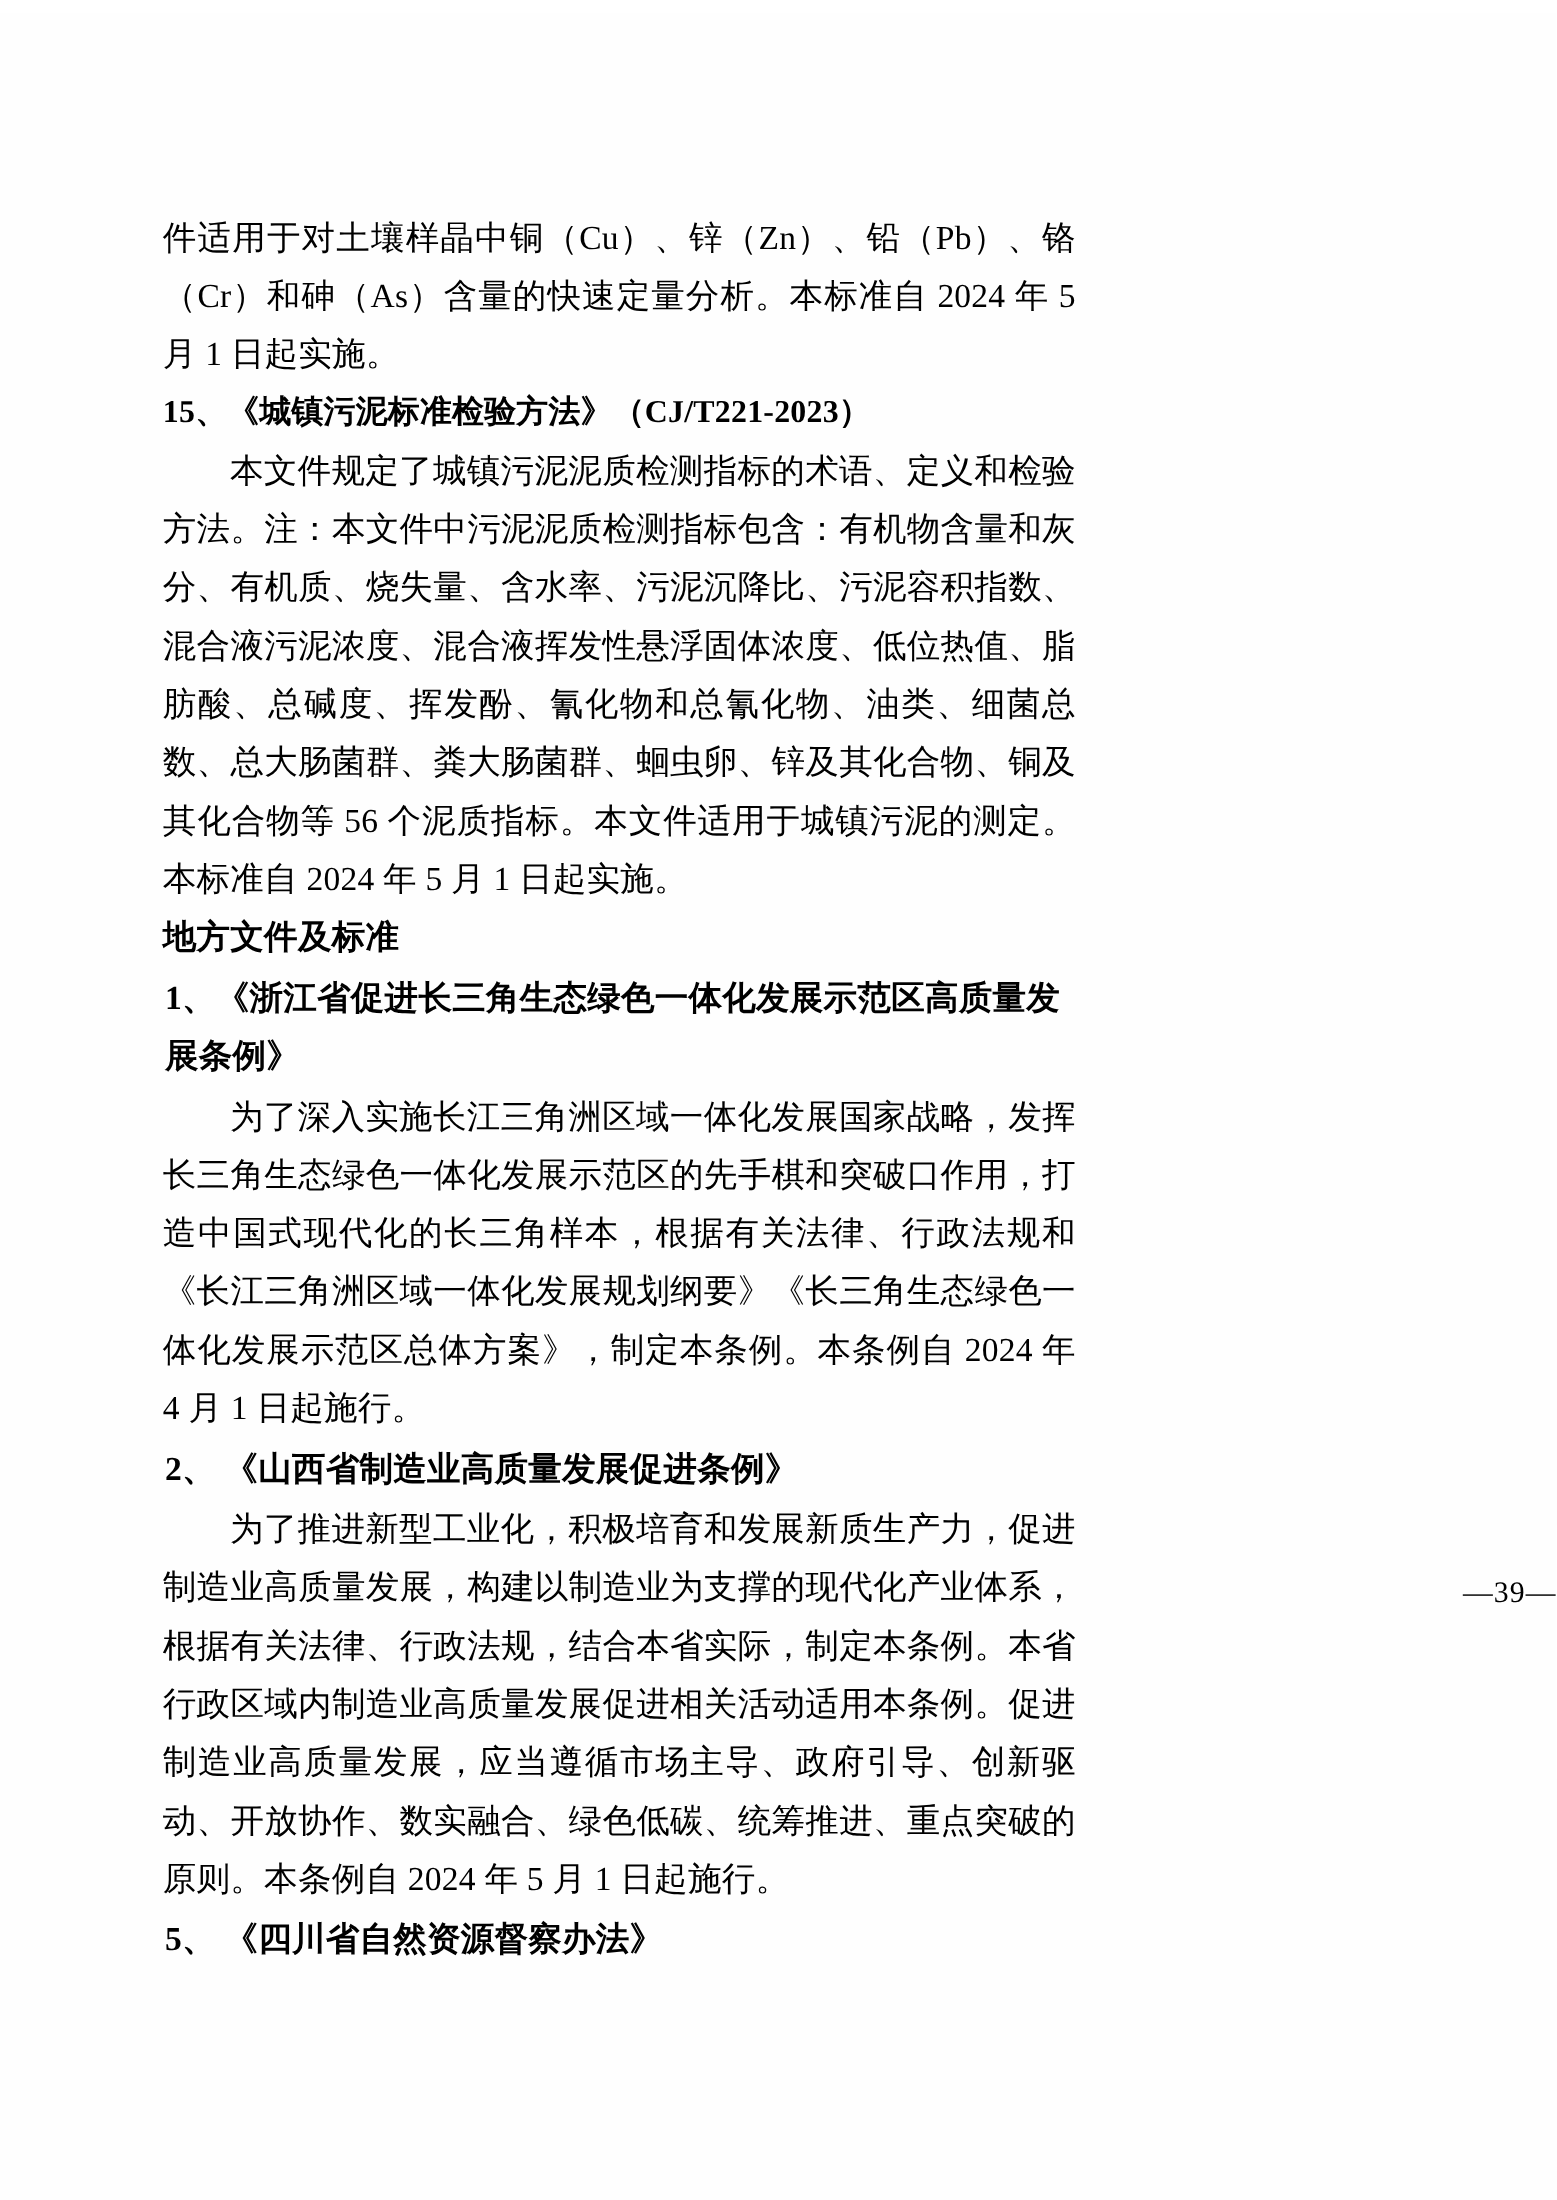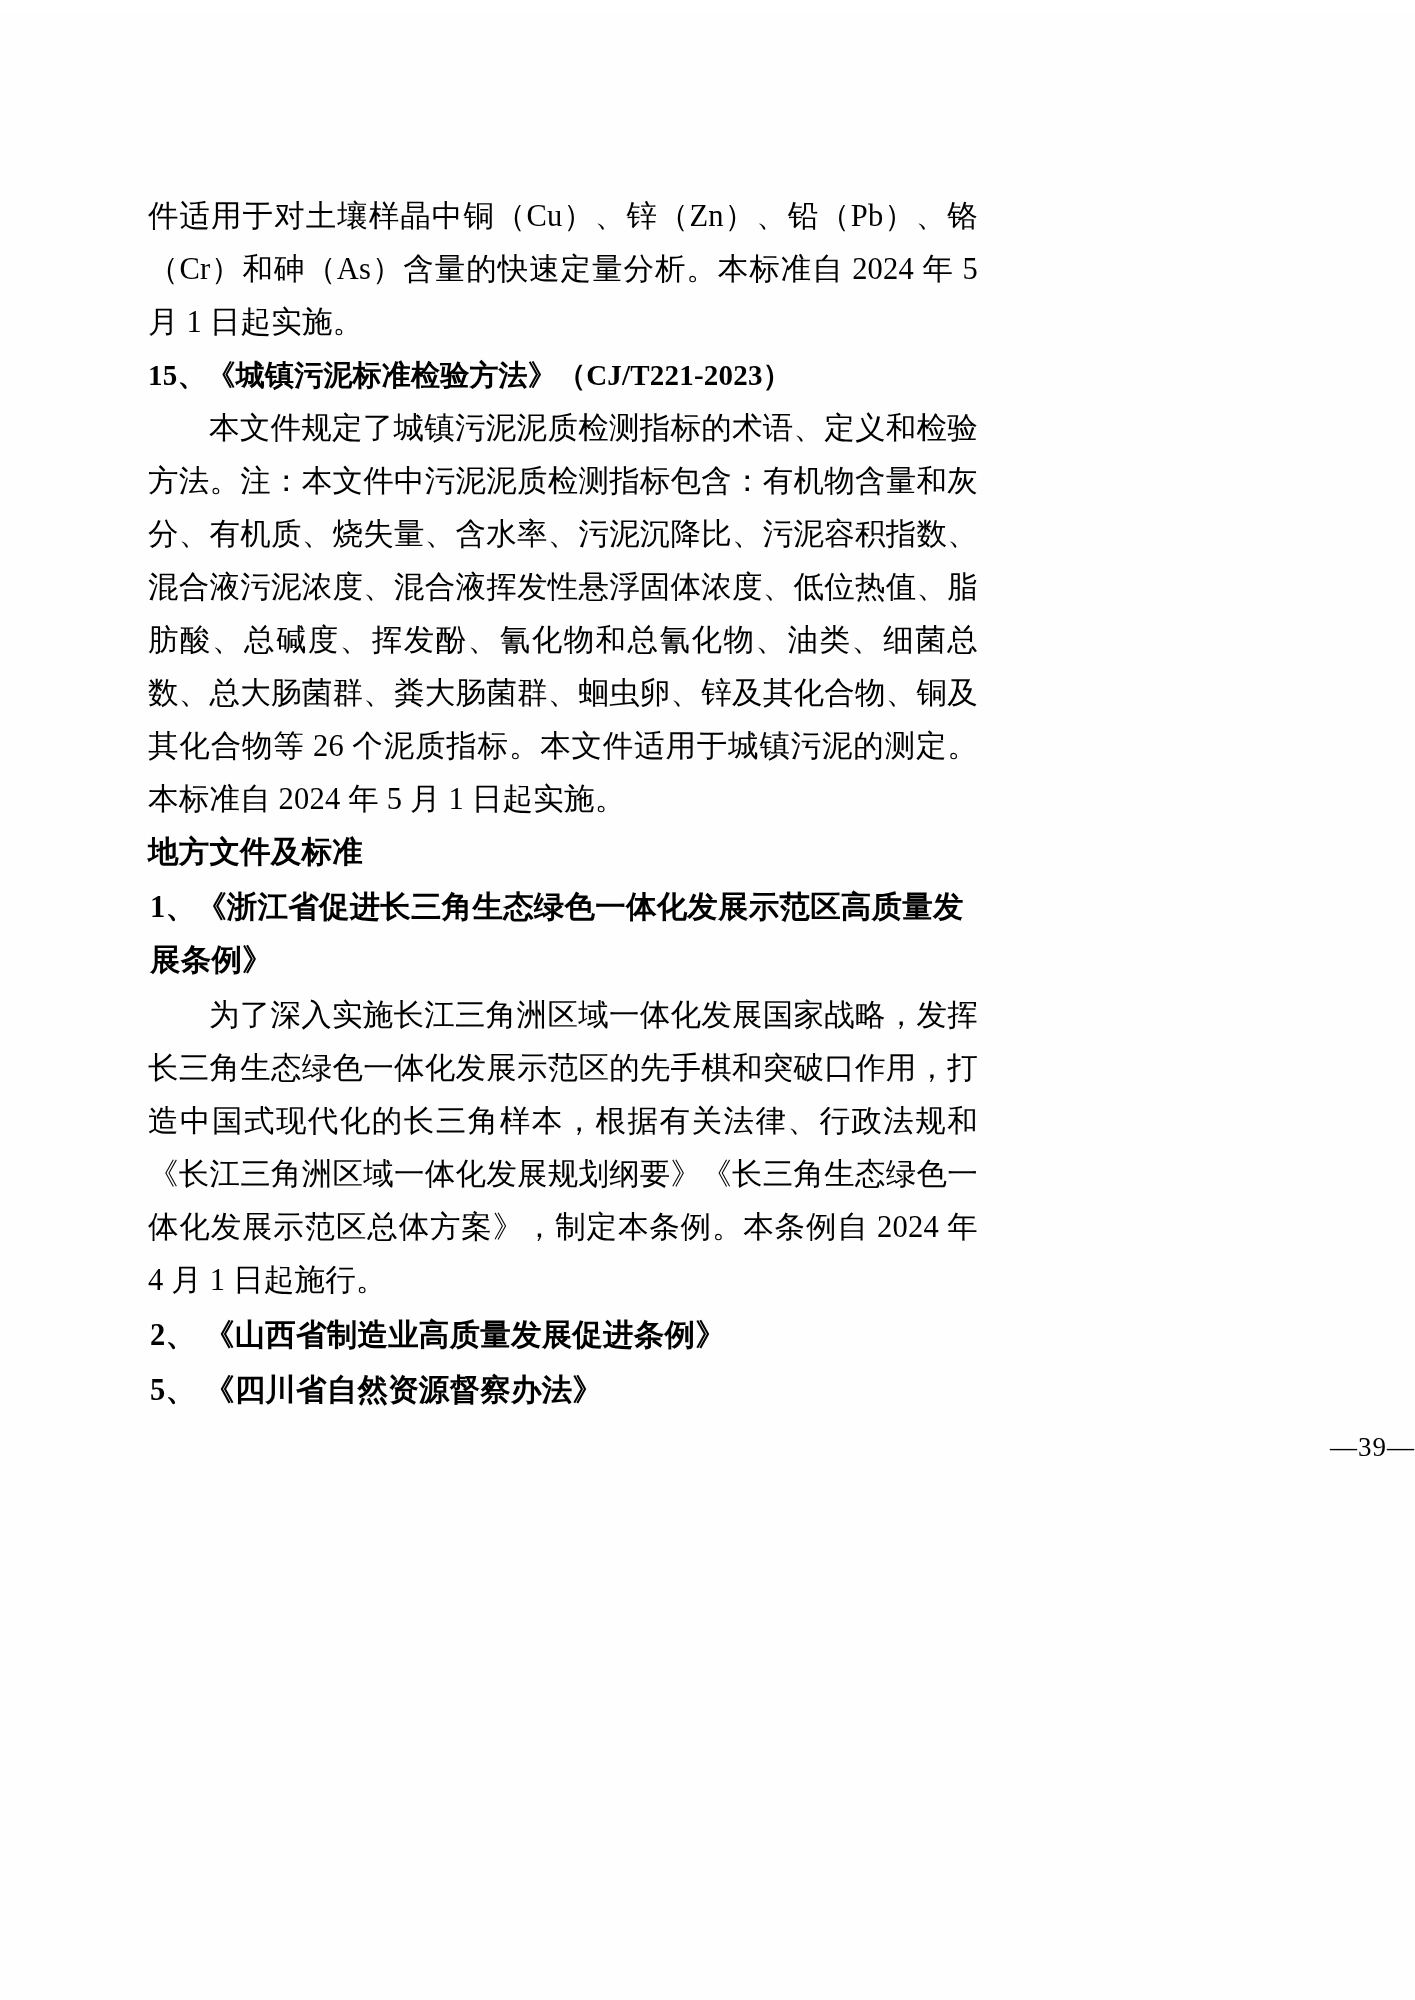--- a/index.html
+++ b/index.html
@@ -76,29 +76,30 @@
 </head>
 <body>
 
 <div class="page">
   <div class="content">
 
     <p class="para">件适用于对土壤样晶中铜（Cu）、锌（Zn）、铅（Pb）、铬（Cr）和砷（As）含量的快速定量分析。本标准自 2024 年 5 月 1 日起实施。</p>
 
     <p class="heading">15、《城镇污泥标准检验方法》（CJ/T221-2023）</p>
 
-    <p class="para indent">本文件规定了城镇污泥泥质检测指标的术语、定义和检验方法。注：本文件中污泥泥质检测指标包含：有机物含量和灰分、有机质、烧失量、含水率、污泥沉降比、污泥容积指数、混合液污泥浓度、混合液挥发性悬浮固体浓度、低位热值、脂肪酸、总碱度、挥发酚、氰化物和总氰化物、油类、细菌总数、总大肠菌群、粪大肠菌群、蛔虫卵、锌及其化合物、铜及其化合物等 26 个泥质指标。本文件适用于城镇污泥的测定。本标准自 2024 年 5 月 1 日起实施。</p>
+    <p class="para indent">本文件规定了城镇污泥泥质检测指标的术语、定义和检验方法。注：本文件中污泥泥质检测指标包含：有机物含量和灰分、有机质、烧失量、含水率、污泥沉降比、污泥容积指数、混合液污泥浓度、混合液挥发性悬浮固体浓度、低位热值、脂肪酸、总碱度、挥发酚、氰化物和总氰化物、油类、细菌总数、总大肠菌群、粪大肠菌群、蛔虫卵、锌及其化合物、铜及其化合物等 56 个泥质指标。本文件适用于城镇污泥的测定。本标准自 2024 年 5 月 1 日起实施。</p>
 
     <p class="section-title">地方文件及标准</p>
 
     <p class="heading-sub">1、《浙江省促进长三角生态绿色一体化发展示范区高质量发展条例》</p>
 
     <p class="para indent">为了深入实施长江三角洲区域一体化发展国家战略，发挥长三角生态绿色一体化发展示范区的先手棋和突破口作用，打造中国式现代化的长三角样本，根据有关法律、行政法规和《长江三角洲区域一体化发展规划纲要》《长三角生态绿色一体化发展示范区总体方案》，制定本条例。本条例自 2024 年 4 月 1 日起施行。</p>
 
     <p class="heading-sub">2、 《山西省制造业高质量发展促进条例》</p>
 
+    <p class="para indent">为了推进新型工业化，积极培育和发展新质生产力，促进制造业高质量发展，构建以制造业为支撑的现代化产业体系，根据有关法律、行政法规，结合本省实际，制定本条例。本省行政区域内制造业高质量发展促进相关活动适用本条例。促进制造业高质量发展，应当遵循市场主导、政府引导、创新驱动、开放协作、数实融合、绿色低碳、统筹推进、重点突破的原则。本条例自 2024 年 5 月 1 日起施行。</p>
 
     <p class="heading-sub">5、 《四川省自然资源督察办法》</p>
 
   </div>
 
   <div class="footer">—39—</div>
 </div>
 
 </body></html>

